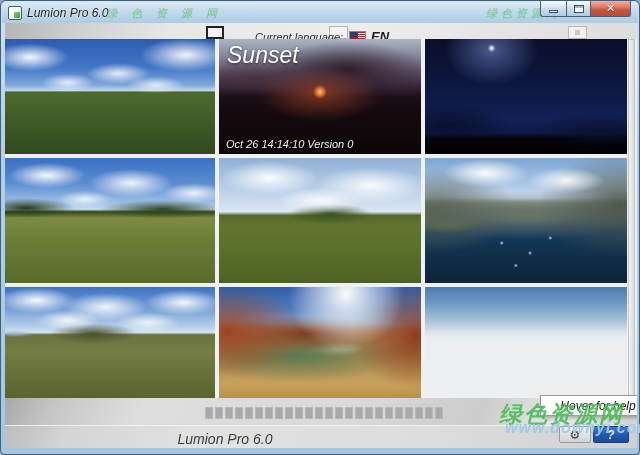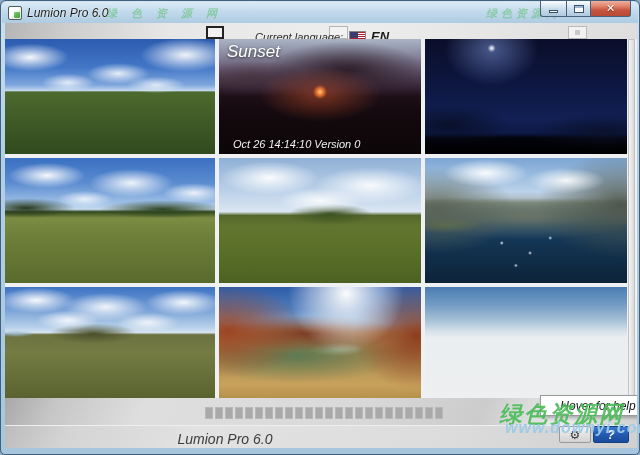--- a/index.html
+++ b/index.html
@@ -141,25 +141,25 @@
   .t8{background:
     radial-gradient(circle 80px at 63% 6%,rgba(255,255,255,.98),rgba(255,255,255,.4) 45%,rgba(255,255,255,0) 72%),
     radial-gradient(ellipse 110px 65px at 4% 40%,#9c4423,rgba(156,68,35,0) 72%),
     radial-gradient(ellipse 90px 75px at 98% 44%,#8e3d1f,rgba(142,61,31,0) 72%),
     radial-gradient(ellipse 130px 26px at 45% 42%,#7a3a22,rgba(122,58,34,0) 70%),
     radial-gradient(ellipse 140px 36px at 38% 62%,#5d7a52,rgba(93,122,82,0) 75%),
     radial-gradient(ellipse 40px 10px at 58% 56%,#e8e4d4,rgba(232,228,212,0) 70%),
     linear-gradient(180deg,#2e5ca8 0%,#4f7dbd 20%,#86a8cf 33%,#b8915c 42%,#a8854e 58%,#b69556 72%,#c8a25c 88%,#b5914c 100%);}
   .t9{background:linear-gradient(180deg,#4b7cb4 0%,#6f9ac2 15%,#a6c0d6 30%,#d6e2ea 40%,#ebeef0 46%,#edeff0 100%);}
   .tile-title{
-    position:absolute;left:8px;top:3px;color:#ffffff;font-size:17px;
+    position:absolute;left:8px;top:3px;color:#ffffff;font-size:23px;
     text-shadow:0 1px 3px rgba(0,0,0,.7);
   }
   .tile-meta{
-    position:absolute;left:14px;bottom:4px;color:#f2f2f2;font-size:11px;
+    position:absolute;left:7px;bottom:4px;color:#f2f2f2;font-size:11px;
     text-shadow:0 1px 2px rgba(0,0,0,.8);
   }
   .scrollbar{
     position:absolute;left:623px;top:16px;width:7px;height:359px;
     background:linear-gradient(90deg,#f5f5f5,#d8d8d8);border:1px solid #c2c2c2;box-sizing:border-box;
   }
   
   .statusstrip{
     position:absolute;left:0;top:375px;width:632px;height:27px;
     background:linear-gradient(115deg,#a8a8a8 0%,#c6c6c6 8%,#dedede 22%,#d9d9d9 55%,#cccccc 75%,#e9e9e9 88%,#d2d2d2 100%);

